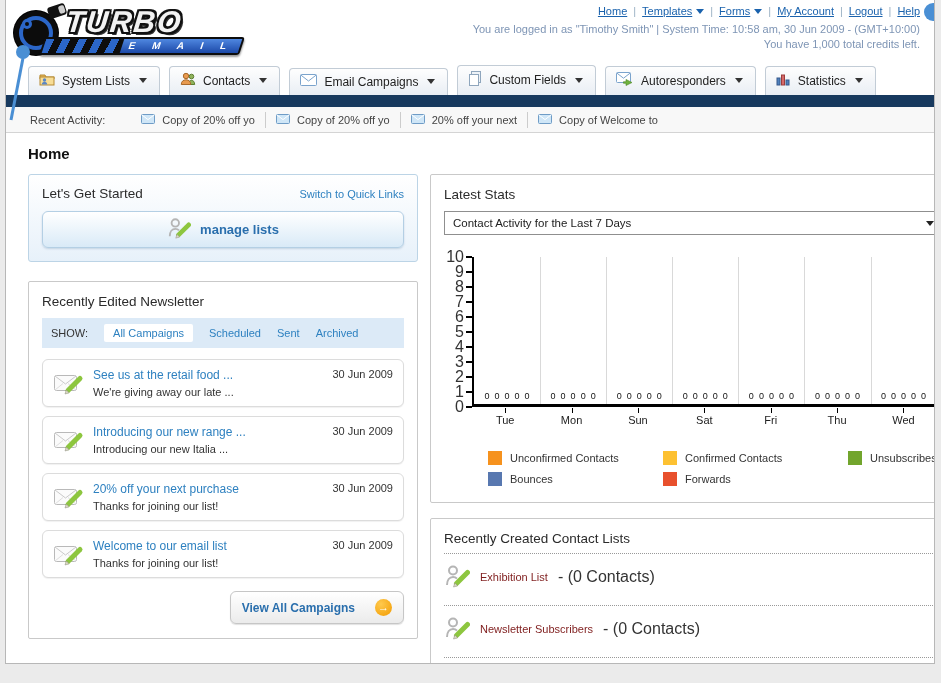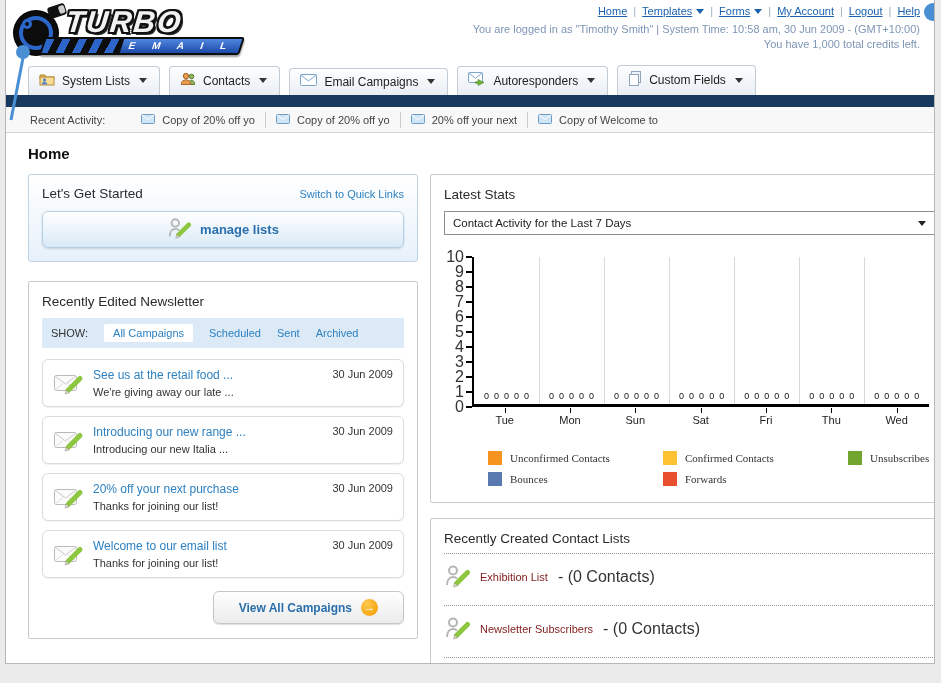--- a/index.html
+++ b/index.html
@@ -74,21 +74,21 @@
   .filter { color:#2e81c0; cursor:pointer; }
   .filter.active { background:#fff; padding:3px 9px; border-radius:2px; }
   .camp-card { display:flex; align-items:flex-start; border:1px solid #dcdcdc; border-radius:6px; background:#fff; padding:8px 10px;
       margin-bottom:9px; box-shadow:0 1px 1px rgba(0,0,0,.06); }
   .camp-icon { width:40px; flex:none; padding-top:2px; }
   .camp-text { flex:1; }
   .camp-title { color:#2e81c0; font-size:12px; cursor:pointer; }
   .camp-sub { color:#333; font-size:11px; margin-top:4px; }
   .camp-date { color:#333; font-size:11px; margin-left:8px; white-space:nowrap; }
   .btn-row { display:flex; justify-content:flex-end; margin-top:13px; }
-  .pill-btn { display:inline-flex; align-items:center; gap:9px; padding:7px 25px; border:1px solid #c6c6c6; border-radius:6px;
+  .pill-btn { display:inline-flex; align-items:center; gap:20px; padding:7px 11px; border:1px solid #c6c6c6; border-radius:6px;
       background:linear-gradient(#ffffff,#ebebeb); color:#2a6fad; font-weight:bold; font-size:12px; cursor:pointer;
       box-shadow:0 1px 1px rgba(0,0,0,.12); }
   .orange-circle { width:17px; height:17px; border-radius:50%; background:radial-gradient(circle at 35% 30%, #ffc94d, #f29b00);
       color:#fff; font-size:11px; font-weight:bold; display:flex; align-items:center; justify-content:center; line-height:1; }
 
   
   .stats { margin-bottom:15px; padding-bottom:16px; }
   .select-box { margin-top:9px; height:24px; border:1px solid #8f8f8f; background:#fff; display:flex; align-items:center;
       justify-content:space-between; padding:0 8px; font-size:11.5px; color:#222; cursor:pointer; }
   .sel-caret { width:0; height:0; border-left:4px solid transparent; border-right:4px solid transparent; border-top:5px solid #222; }
@@ -96,21 +96,21 @@
   .chart { display:flex; }
   .y-axis { width:26px; position:relative; height:150px; flex:none; }
   .ytick { position:absolute; right:8px; font-size:16px; color:#333; line-height:10px; }
   .ydash { position:absolute; right:0; width:6px; height:2px; background:#000; }
   .plot { flex:1; height:150px; position:relative; border-left:2px solid #000; border-bottom:3px solid #000; }
   .gridline { position:absolute; top:0; bottom:0; width:1px; background:#d9d9d9; }
   .zero-group { position:absolute; bottom:3px; display:flex; justify-content:center; gap:5px; font-size:9px; color:#111; }
   .x-axis { position:relative; height:24px; margin-left:26px; }
   .xtick-mark { position:absolute; top:1px; width:1px; height:5px; background:#000; }
   .xtick-label { position:absolute; top:7px; font-size:11px; color:#222; transform:translateX(-50%); }
-  .legend { margin:20px 0 0 42px; display:grid; grid-template-columns:175px 185px auto; row-gap:7px;font-family:Liberation Serif, serif; }
+  .legend { margin:20px 0 0 42px; display:grid; grid-template-columns:175px 185px auto; row-gap:7px; }
   .legend-item { display:flex; align-items:center; gap:8px; font-size:11px; color:#333; }
   .swatch { width:14px; height:14px; flex:none; }
 
   
   .clist-item { display:flex; align-items:center; gap:10px; padding:7px 0; }
   .dotted { border-bottom:1px dotted #999; margin:7px 0 2px; }
   .clist-link { color:#7f1d1d; font-size:11px; cursor:pointer; }
   .clist-detail { color:#333; font-size:16px; }
 
   
@@ -198,34 +198,43 @@
     </div>
     <div class="nav-tab">
       <span><svg width="17" height="12" viewBox="0 0 17 12">
             <rect x="0.5" y="0.5" width="16" height="11" rx="1" fill="#fff" stroke="#7aa3cc"></rect>
             <path d="M1 1.2l7.5 5.8 7.5-5.8" fill="none" stroke="#7aa3cc"></path>
           </svg></span>
       <span>Email Campaigns</span>
         <span class="caret-dark"></span>
     </div>
     <div class="nav-tab">
+      <span><svg width="14" height="15" viewBox="0 0 14 15">
+            <rect x="3.5" y="0.5" width="9" height="11" fill="#eef3f8" stroke="#8fa6bd"></rect>
+            <rect x="1.5" y="3.5" width="9" height="11" fill="#fff" stroke="#8fa6bd"></rect>
+          </svg></span>
+      <span>Custom Fields</span>
+        <span class="caret-dark"></span>
+    </div>
+    <div class="nav-tab">
       <span><svg width="18" height="14" viewBox="0 0 18 14">
             <rect x="0.5" y="0.5" width="14" height="10" rx="1" fill="#fff" stroke="#7aa3cc"></rect>
             <path d="M1 1.2l6.5 5 6.5-5" fill="none" stroke="#7aa3cc"></path>
             <path d="M10 7.5l6 3-6 3v-2.2H7.5V9.7H10z" fill="#6fb33c" stroke="#4e8526" stroke-width="0.6"></path>
           </svg></span>
       <span>Autoresponders</span>
         <span class="caret-dark"></span>
     </div>
     <div class="nav-tab">
-      <span><svg width="14" height="15" viewBox="0 0 14 15">
-            <rect x="3.5" y="0.5" width="9" height="11" fill="#eef3f8" stroke="#8fa6bd"></rect>
-            <rect x="1.5" y="3.5" width="9" height="11" fill="#fff" stroke="#8fa6bd"></rect>
-          </svg></span>
-      <span>Custom Fields</span>
+      <span><svg width="15" height="14" viewBox="0 0 15 14">
+            <rect x="1" y="6" width="3" height="7" fill="#4f81bd" stroke="#36598c"></rect>
+            <rect x="5.5" y="3" width="3" height="10" fill="#d66a6a" stroke="#9c3c3c"></rect>
+            <rect x="10" y="8" width="3" height="5" fill="#4f81bd" stroke="#36598c"></rect>
+          </svg></span>
+      <span>Statistics</span>
         <span class="caret-dark"></span>
     </div>
   </div>
   <div class="navy-bar"></div>
 
   <div class="activity">
     <span class="activity-label">Recent Activity:</span>
     <div class="activity-item">
       <span class="mini-env"><svg width="14" height="10" viewBox="0 0 14 10">
             <rect x="0.5" y="0.5" width="13" height="9" rx="1" fill="#cfe6f7" stroke="#6f9cc6"></rect>

